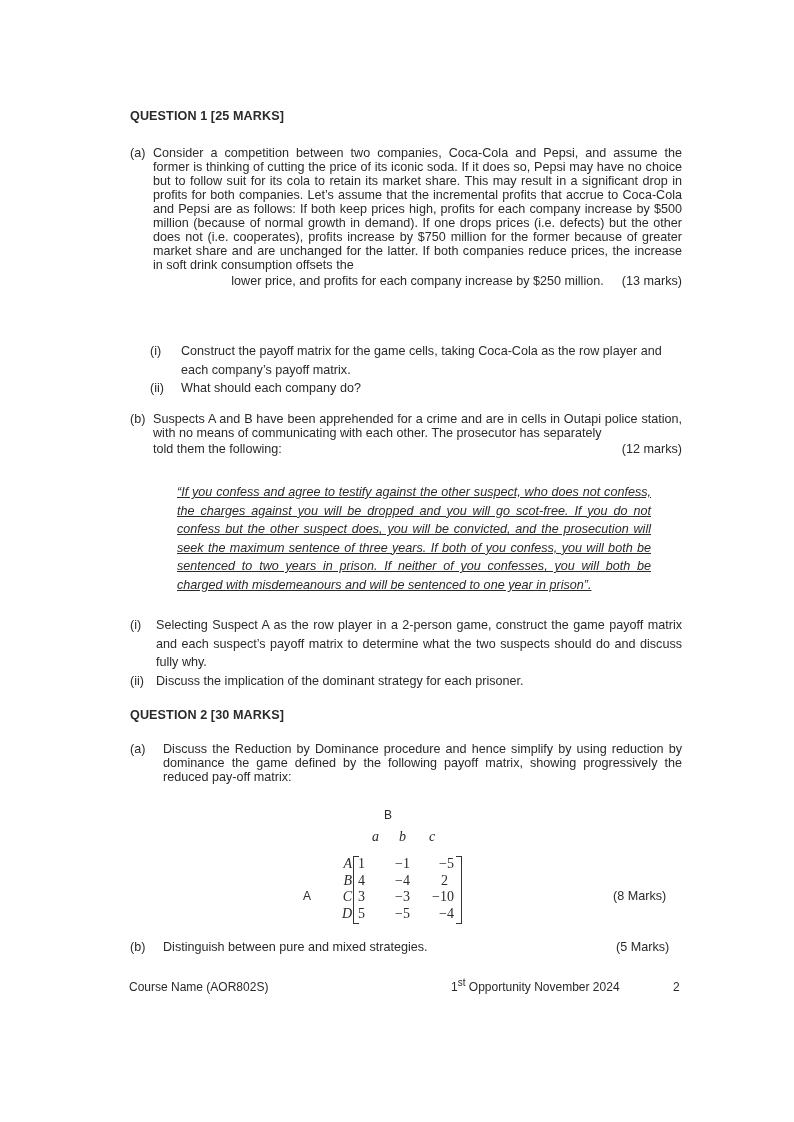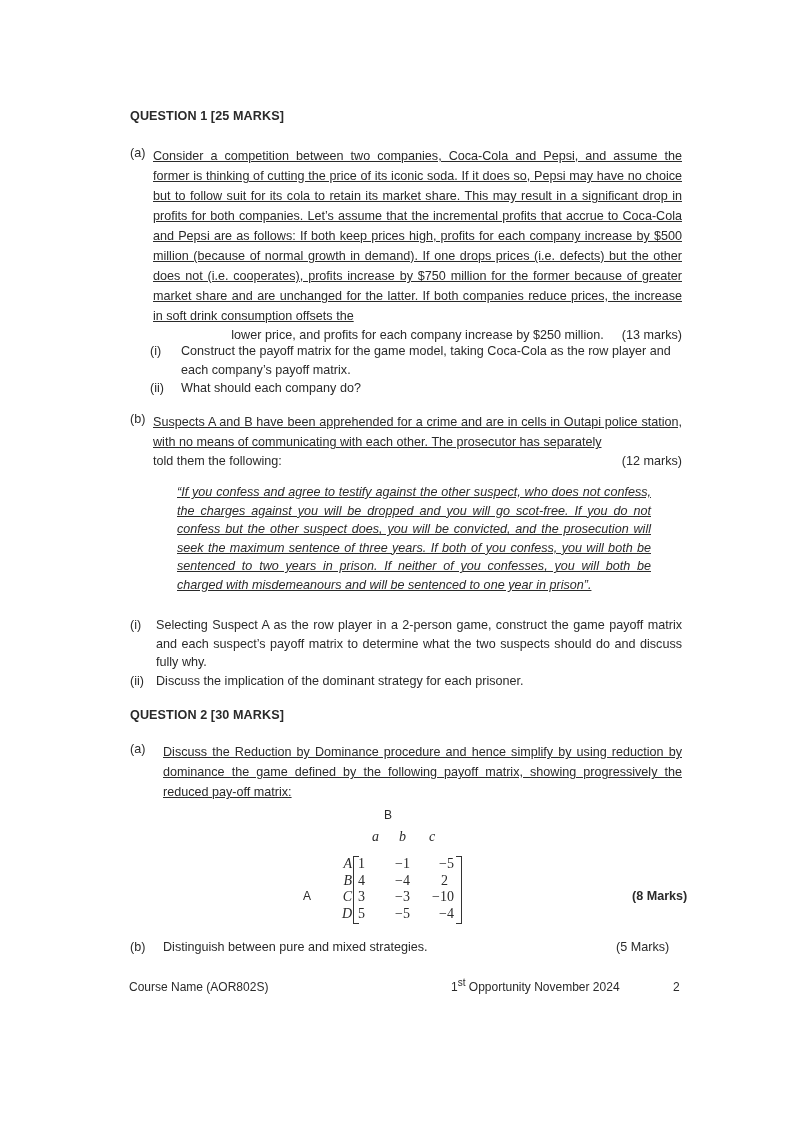--- a/index.html
+++ b/index.html
@@ -3,21 +3,21 @@
   <meta charset="utf-8">
   <style>
     html, body { margin: 0; padding: 0; background: #ffffff; }
     body {
       width: 794px; height: 1122px; position: relative; overflow: hidden;
       font-family: "Liberation Sans", sans-serif; color: #2a2a2a; font-size: 12.6px;
     }
     .page { position: absolute; left: 0; top: 0; width: 794px; height: 1122px; }
     .abs { position: absolute; }
     .heading { font-weight: bold; font-size: 12.6px; letter-spacing: 0.1px; }
-    .para { line-height: 20px; text-align: justify; text-decoration: underline; }
+    .para { line-height: 14px; text-align: justify; }
     .label { position: absolute; }
     .marks { position: absolute; right: 0; }
     .quote { font-style: italic; line-height: 18.6px; text-align: justify; text-decoration: underline; }
     .serif { font-family: "Liberation Serif", serif; }
     .matrix-wrap { position: absolute; left: 300px; top: 805px; width: 200px; height: 125px; }
     .mat-col { position: absolute; font-family: "Liberation Serif", serif; font-size: 14px; text-align: right; }
     .mat-rowlab { position: absolute; font-family: "Liberation Serif", serif; font-style: italic; font-size: 14px; }
     .bracket-l { position: absolute; left: 53px; top: 51px; width: 5px; height: 66px; border: 1.2px solid #333; border-right: none; }
     .bracket-r { position: absolute; left: 156px; top: 51px; width: 5px; height: 66px; border: 1.2px solid #333; border-left: none; }
     .footer { font-size: 12px; }
@@ -35,21 +35,21 @@
     <div class="para" style="margin-left:23px;">Consider a competition between two companies, Coca-Cola and Pepsi, and assume the former is thinking of cutting the price of its iconic soda. If it does so, Pepsi may have no choice but to follow suit for its cola to retain its market share. This may result in a significant drop in profits for both companies. Let’s assume that the incremental profits that accrue to Coca-Cola and Pepsi are as follows: If both keep prices high, profits for each company increase by $500 million (because of normal growth in demand). If one drops prices (i.e. defects) but the other does not (i.e. cooperates), profits increase by $750 million for the former because of greater market share and are unchanged for the latter. If both companies reduce prices, the increase in soft drink consumption offsets the</div>
     <div style="position:relative; margin-left:23px; height:19px; line-height:18.6px;text-align:center;">
       <span>lower price, and profits for each company increase by $250 million.</span>
       <span class="marks">(13 marks)</span>
     </div>
   </div>
 
   <div class="abs" style="left:150px; top:342px; width:532px; line-height:18.6px;">
     <div style="position:relative; padding-left:31px;">
       <span class="label" style="left:0; top:0;">(i)</span>
-      <span>Construct the payoff matrix for the game model, taking Coca-Cola as the row player and each company’s payoff matrix.</span>
+      <span>Construct the payoff matrix for the game cells, taking Coca-Cola as the row player and each company’s payoff matrix.</span>
     </div>
     <div style="position:relative; padding-left:31px;">
       <span class="label" style="left:0; top:0;">(ii)</span>
       <span>What should each company do?</span>
     </div>
   </div>
 
   <div class="abs" style="left:130px; top:412px; width:552px;">
     <span class="label" style="left:0; top:0;">(b)</span>
     <div class="para" style="margin-left:23px;">Suspects A and B have been apprehended for a crime and are in cells in Outapi police station, with no means of communicating with each other. The prosecutor has separately</div>
@@ -111,21 +111,21 @@
     <div class="mat-col" style="left:118px; top:51px; line-height:16.5px; width:36px;">
       <div>−5</div>
       <div style="padding-right:6px;">2</div>
       <div>−10</div>
       <div>−4</div>
     </div>
 
     <div class="bracket-r"></div>
   </div>
 
-  <span class="abs" style="left:632px; top:889px;font-weight:bold;">(8 Marks)</span>
+  <span class="abs" style="left:613px; top:889px;">(8 Marks)</span>
 
   <span class="abs" style="left:130px; top:940px;">(b)</span>
   <span class="abs" style="left:163px; top:940px;">Distinguish between pure and mixed strategies.</span>
   <span class="abs" style="left:616px; top:940px;">(5 Marks)</span>
 
   <span class="abs footer" style="left:129px; top:980px;">Course Name (AOR802S)</span>
   <span class="abs footer" style="left:451px; top:980px;"><span>1</span><sup>st</sup><span> Opportunity November 2024</span></span>
   <span class="abs footer" style="left:673px; top:980px;">2</span>
 
 </div>

